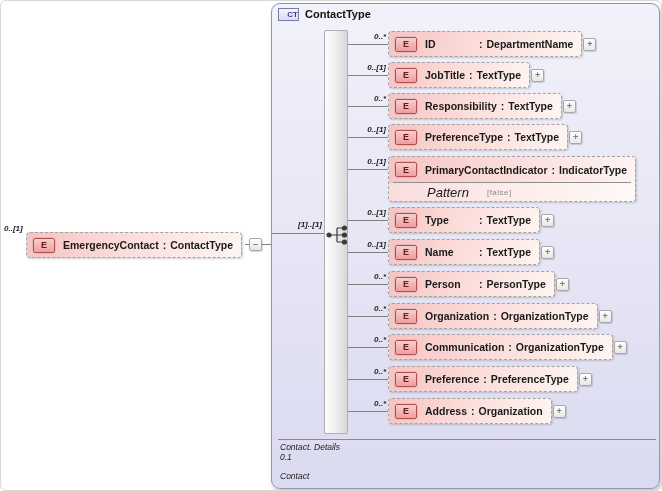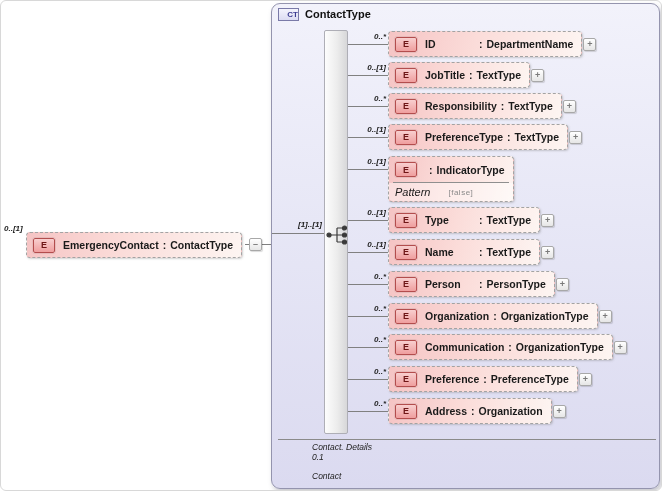--- a/index.html
+++ b/index.html
@@ -17,21 +17,21 @@
     display:inline-flex;align-items:center;padding:0 8px 0 6px;
     border:1px dashed #a3a3a3;border-radius:4px;
     background:linear-gradient(105deg,#f5c4c4 0%,#fbdcd9 45%,#fdf5f2 100%);
     box-shadow:1px 1px 2px rgba(120,120,120,.35);
     white-space:nowrap;font-size:10.5px;font-weight:bold;color:#1a1a1a;
   }
   .el-box.multi{height:46px;display:block;padding:0;}
   .el-box.multi .title-row{display:flex;align-items:center;height:25px;padding:0 8px 0 6px;}
   .facet-divider{border-top:1px solid #8f8f8f;margin:0 4px;}
   .facet-row{display:flex;align-items:center;height:18px;padding:0 8px 0 6px;background:rgba(255,255,255,.42);border-radius:0 0 4px 4px;}
-  .facet-label{font-size:11px;font-style:italic;font-weight:normal;color:#1a1a1a;}
+  .facet-label{font-size:13px;font-style:italic;font-weight:normal;color:#1a1a1a;margin-left:32px;}
   .facet-value{font-size:8px;font-weight:normal;color:#8a8a8a;margin-left:18px;letter-spacing:.5px;}
   .e-icon{
     display:inline-flex;align-items:center;justify-content:center;flex:0 0 auto;
     width:20px;height:13px;margin-right:8px;
     border:1px solid #b34d4d;border-radius:2px;outline:1px solid #e7baba;
     background:linear-gradient(180deg,#f8cfcf 0%,#ef9e9e 100%);
     font-size:9px;font-weight:bold;color:#6e1616;
   }
   .el-name.aligned{display:inline-block;min-width:50px;}
   .colon{margin:0 4px;}
@@ -56,21 +56,21 @@
     background:linear-gradient(180deg,#f4f4fd,#dcdcf2);
     display:flex;align-items:center;justify-content:flex-end;
     font-size:8px;font-weight:bold;color:#3c3c90;
   }
   #ct-title{position:absolute;left:33px;top:4px;font-size:11px;font-weight:bold;color:#111;}
   #seq-bar{
     position:absolute;left:52px;top:26px;width:24px;height:404px;box-sizing:border-box;
     border:1px solid #aeaeb6;border-radius:2px;
     background:linear-gradient(90deg,#fdfdfd 0%,#ececec 55%,#d7d7d9 100%);
   }
-  #annotation{position:absolute;left:8px;top:438px;font-size:8.5px;font-style:italic;color:#222;line-height:10px;margin-left:32px;}
+  #annotation{position:absolute;left:8px;top:438px;font-size:8.5px;font-style:italic;color:#222;line-height:10px;}
   #annotation .gap{height:9px;}
   #ann-divider{position:absolute;left:6px;top:435px;width:378px;border-top:1px solid #8a8a8a;}
 </style>
 </head>
 <body>
 
 <div id="canvas">
 
   <span class="card-label" style="left:3px;top:223px;">0..[1]</span>
 
@@ -142,20 +142,21 @@
           <div style="display: contents;"><span class="e-icon">E</span><span class="el-name">PreferenceType</span><span class="colon">:</span><span>TextType</span></div>
           <div class="plus-box" style="right: -15px; top: 6px;">
             <span>+</span>
           </div>
         </div>
         <div class="h-line" style="left: 76px; top: 165px; width: 40px;"></div>
         <span class="card-label" style="left: 74px; top: 153px; width: 40px; text-align: right;">0..[1]</span>
         <div class="el-box multi" style="left: 116px; top: 152px;">
           <div class="title-row">
             <span class="e-icon">E</span>
+            <span class="el-name">PrimaryContactIndicator</span>
             <span class="colon">:</span>
             <span>IndicatorType</span>
           </div>
           <div class="facet-divider"></div>
           <div class="facet-row">
             <span class="facet-label">Pattern</span>
             <span class="facet-value">[false]</span>
           </div>
         </div>
         <div class="h-line" style="left: 76px; top: 216px; width: 40px;"></div>

